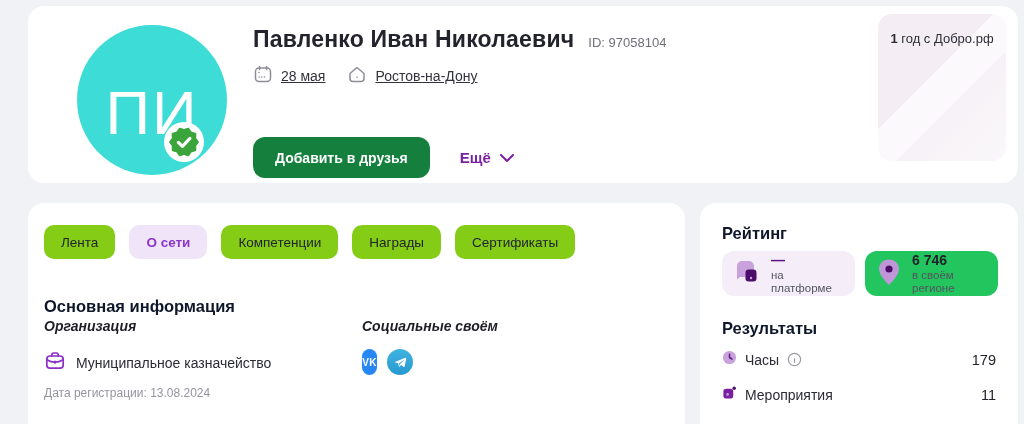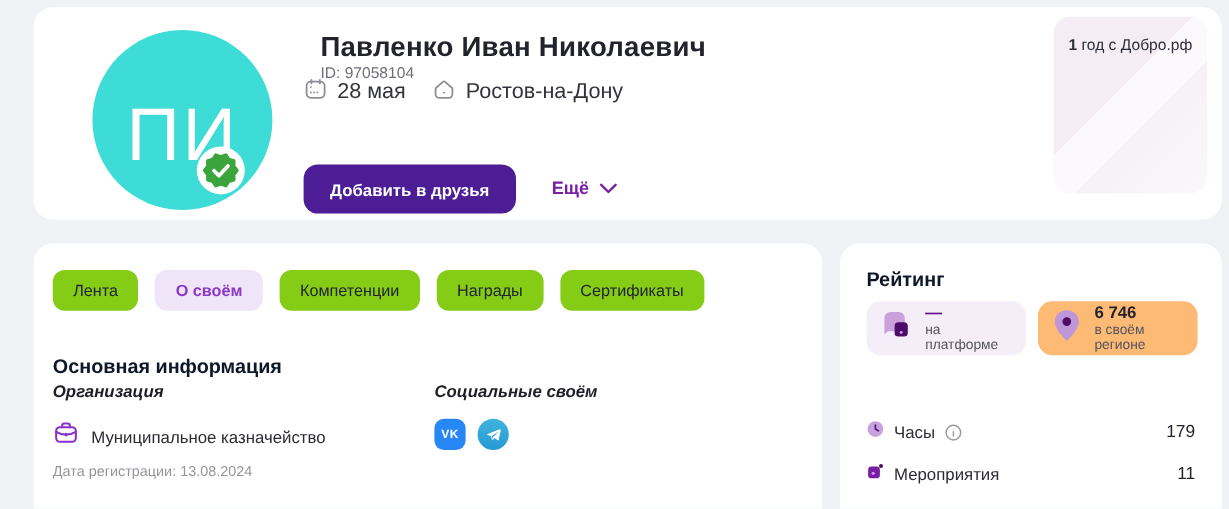--- a/index.html
+++ b/index.html
@@ -12,30 +12,30 @@
   .left-panel  { left:28px; top:203px; width:657px; height:260px; }
   .right-panel { left:700px; top:203px; width:318px; height:260px; }
 
   
   .avatar { position:absolute; left:49px; top:19px; width:150px; height:150px; border-radius:50%;
             background:#3edcd6; display:flex; align-items:center; justify-content:center; cursor:pointer; }
   .avatar-initials { color:#ffffff; font-size:62px; font-weight:400; letter-spacing:2px;margin-top:24px; }
   .verified { position:absolute; left:136px; top:116px; width:40px; height:40px; border-radius:50%;
               background:#ffffff; display:flex; align-items:center; justify-content:center; }
 
-  .head-row { position:absolute; left:225px; top:20px; display:flex; align-items:baseline;flex-direction:column; }
+  .head-row { position:absolute; left:225px; top:20px; display:flex; align-items:baseline; }
   .person-name { font-size:23px; font-weight:700; color:#23232d; letter-spacing:0.2px; }
   .person-id { margin-left:14px; font-size:13px; font-weight:500; color:#6f6f7a; }
 
   .meta-row { position:absolute; left:225px; top:58px; display:flex; align-items:center; gap:8px; }
   .meta-item { display:flex; align-items:center; gap:8px; margin-right:14px; }
-  .meta-text { font-size:18px; font-weight:500; color:#33333e; }
+  .meta-text { font-size:14px; font-weight:500; color:#33333e;text-decoration:underline; }
 
   .actions-row { position:absolute; left:225px; top:131px; display:flex; align-items:center; }
-  .btn-primary { background:#4c1d95; color:#ffffff; border:none; border-radius:12px;
+  .btn-primary { background:#15803d; color:#ffffff; border:none; border-radius:12px;
                  height:41px; padding:0 22px; font-size:14px; font-weight:700;
                  font-family:"Liberation Sans", sans-serif; cursor:pointer; }
   .more-btn { margin-left:30px; display:flex; align-items:center; gap:8px; background:none; border:none;
               color:#7a1fa2; font-size:15px; font-weight:600; font-family:"Liberation Sans", sans-serif; cursor:pointer; }
 
   .tenure-badge { position:absolute; left:850px; top:8px; width:128px; height:147px; border-radius:14px;
             background:linear-gradient(135deg,#f4eef4 0%, #f4eef4 42%, #fbf9fb 42%, #fbf9fb 60%, #f6f1f6 60%, #faf8fa 100%);
             padding:15px 10px 0 10px; text-align:center; cursor:pointer; }
   .tenure-badge .t { font-size:13px; color:#2d2d37; }
   .tenure-badge .t b { font-weight:700; }
@@ -49,33 +49,33 @@
 
   .section-title { font-size:16.5px; font-weight:700; color:#0f172a; }
   .lp-title { position:absolute; left:16px; top:78px;margin-top:16px; }
 
   .info-col-label { font-size:14px; font-weight:700; color:#1e1e28;font-style:italic; }
   .org-block { position:absolute; left:16px; top:115px; }
   .org-value-row { display:flex; align-items:center; gap:10px; margin-top:16px; cursor:pointer; }
   .org-value { font-size:14px; color:#2b2b35; }
   .social-block { position:absolute; left:334px; top:115px; }
   .social-icons { display:flex; align-items:center; gap:10px; margin-top:15px; }
-  .vk-badge { width:26px; height:26px; border-radius:8px; background:#2787f5; color:#fff;
+  .vk-badge { width:15px; height:26px; border-radius:8px; background:#2787f5; color:#fff;
               display:flex; align-items:center; justify-content:center;
               font-size:10px; font-weight:800; letter-spacing:0.3px; cursor:pointer; }
   .tg-badge { width:26px; height:26px; border-radius:50%;
               background:linear-gradient(180deg,#41b3e0,#2699d2); display:flex;
               align-items:center; justify-content:center; cursor:pointer; }
   .reg-date { position:absolute; left:16px; top:183px; font-size:12px; color:#94949e; }
   .rating-title { position:absolute; left:22px; top:21px; }
   .rating-cards { position:absolute; left:22px; top:48px; display:flex; gap:10px; }
   .rating-card { width:133px; height:45px; border-radius:12px; display:flex; align-items:center;
                  padding:0 10px; gap:9px; }
   .rating-card.platform { background:#f5edf8; }
-  .rating-card.region { background:#fdba74; }
+  .rating-card.region { background:#22c55e; }
   .rating-val { font-size:14px; font-weight:700; color:#23232d; line-height:15px; }
   .rating-val.dash { color:#5e1287; }
   .rating-sub { font-size:11.5px; color:#54545f; line-height:13px; margin-top:1px; }
 
   .results-title { position:absolute; left:22px; top:116px; }
   .result-row { position:absolute; left:22px; right:22px; display:flex; align-items:center; gap:8px; }
   .result-row.r1 { top:147px; }
   .result-row.r2 { top:182px; }
   .result-label { font-size:14px; color:#2b2b35; }
   .result-value { margin-left:auto; font-size:14.5px; font-weight:500; color:#23232d; }
@@ -141,21 +141,21 @@
 
     <div class="tenure-badge">
       <span class="t"><b>1</b><span> год с Добро.рф</span></span>
     </div>
   </div>
 
   <div class="card left-panel">
 
     <div class="tabs">
       <button class="tab">Лента</button>
-      <button class="tab active">О своём</button>
+      <button class="tab active">О сети</button>
       <button class="tab">Компетенции</button>
       <button class="tab">Награды</button>
       <button class="tab">Сертификаты</button>
     </div>
 
     <div class="section-title lp-title">Основная информация</div>
 
     <div class="org-block">
       <div class="info-col-label">Организация</div>
       <div class="org-value-row">
@@ -213,20 +213,21 @@
             <circle cx="14" cy="12" r="3.6" fill="#4c0d68"></circle>
           </svg>
         </span>
         <span>
           <div class="rating-val">6 746</div>
           <div class="rating-sub">в своём регионе</div>
         </span>
       </div>
     </div>
 
+    <div class="section-title results-title">Результаты</div>
 
     <div class="result-row r1">
       <span>
         <svg width="15" height="15" viewBox="0 0 16 16">
           <circle cx="8" cy="8" r="7" fill="#c9a2dd"></circle>
           <polyline points="8,4.5 8,8 10.6,9.6" fill="none" stroke="#5c1b7e" stroke-width="1.6" stroke-linecap="round" stroke-linejoin="round"></polyline>
         </svg>
       </span>
       <span class="result-label">Часы</span>
       <span class="info-i">

